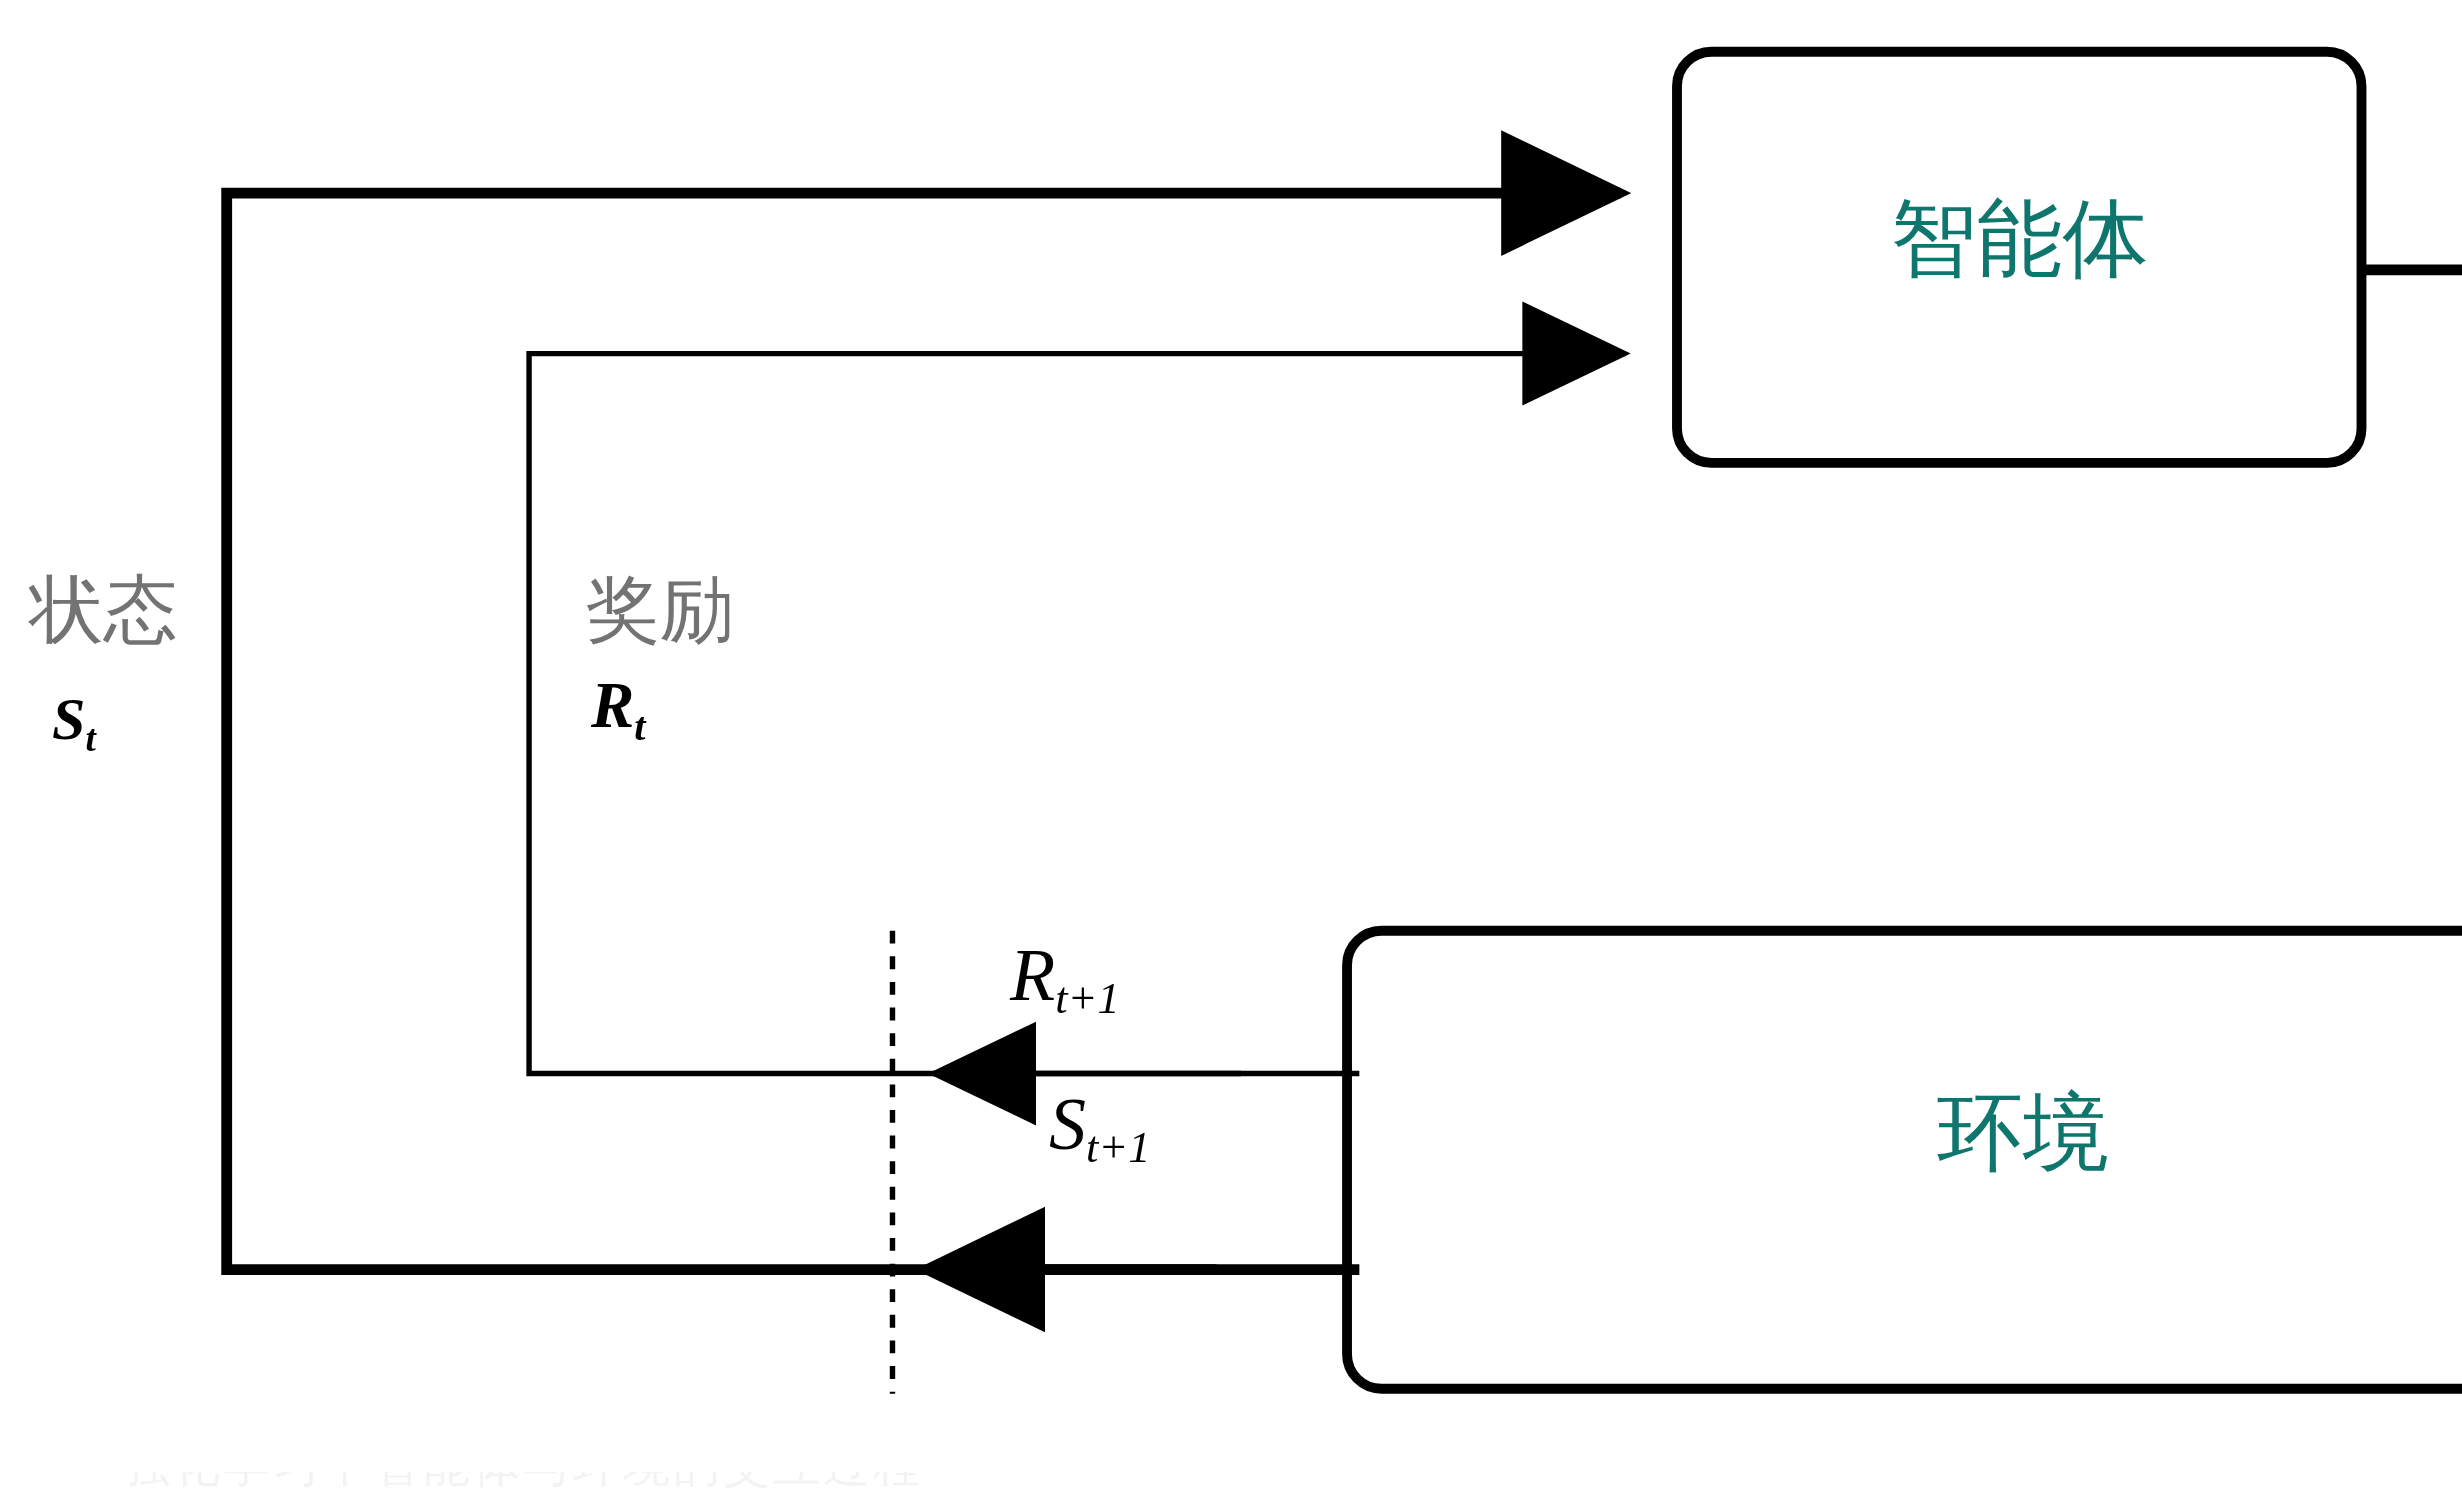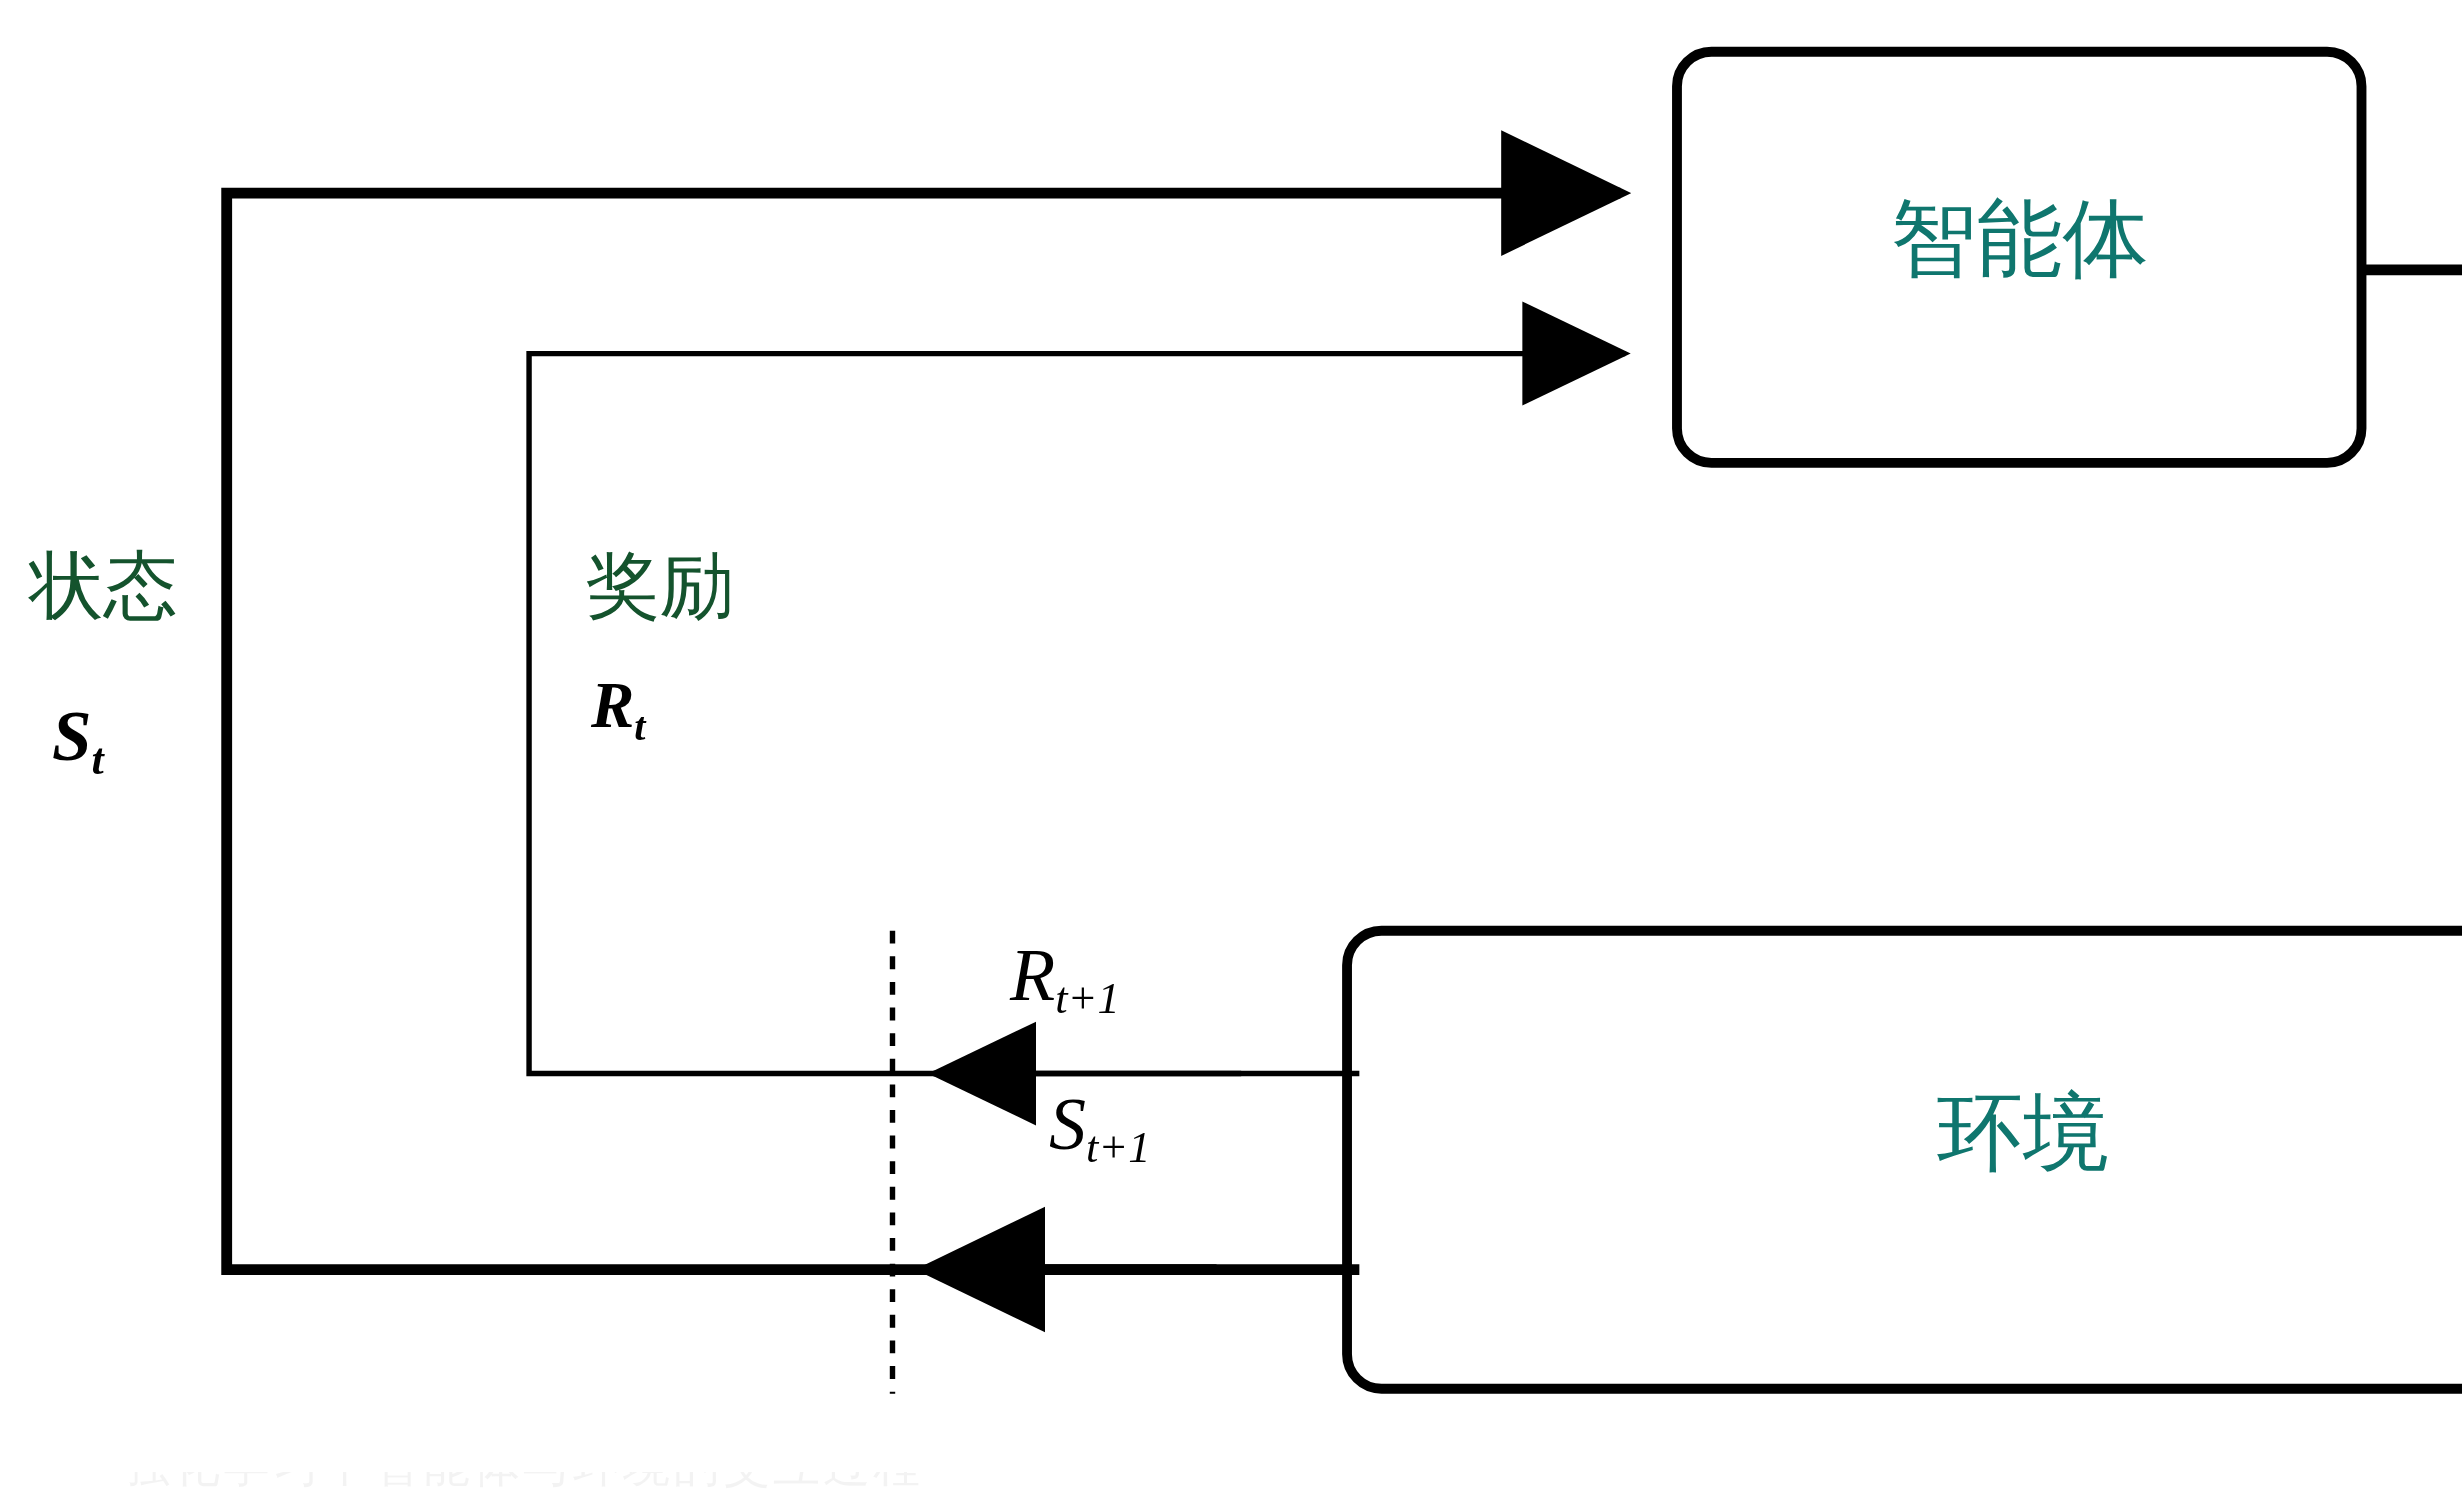--- a/index.html
+++ b/index.html
@@ -30,25 +30,26 @@
     position: absolute;
     color: #0f766e;
     font-family: "DejaVu Sans", "Liberation Sans", sans-serif;
     font-weight: 400;
     white-space: nowrap;
     text-align: center;
     line-height: 1;
   }
   .cjk-label {
     position: absolute;
-    color: #14532d;
+    color: #737373;
     font-family: "DejaVu Sans", "Liberation Sans", sans-serif;
     font-weight: 400;
     white-space: nowrap;
     line-height: 1;
+    margin-top: 24px;
   }
   .math-label {
     position: absolute;
     color: #000000;
     font-family: "Liberation Serif", "DejaVu Serif", serif;
     font-style: italic;
     font-weight: 700;
     white-space: nowrap;
     line-height: 1;
   }
@@ -136,21 +137,21 @@
     <g>
       <line x1="1812" y1="1890" x2="1812" y2="2830" stroke="#000000" stroke-width="11" stroke-dasharray="26 26"></line>
     </g>
   </svg>
 
   <div class="node-label" style="left:1677px; top:195px; width:685px; font-size:86px;">智能体</div>
 
   <div class="node-label" style="left:1347px; top:1089px; width:1352px; font-size:86px;">环境</div>
 
   <div class="cjk-label" style="left:29.5px; top:548px; font-size:74px;">状态</div>
-  <div class="math-label" style="left:52px; top:689px; font-size:71px;margin-top:12px;">
+  <div class="math-label" style="left:52px; top:689px; font-size:60px;">
     <span>S</span><span class="sub">t</span>
   </div>
 
   <div class="cjk-label" style="left:586px; top:548px; font-size:74px;">奖励</div>
   <div class="math-label" style="left:591px; top:673px; font-size:65px;">
     <span>R</span><span class="sub">t</span>
   </div>
 
   <div class="edge-math" style="left:1010px; top:938px; font-size:74px;">
     <span>R</span><span class="sub">t+1</span>

